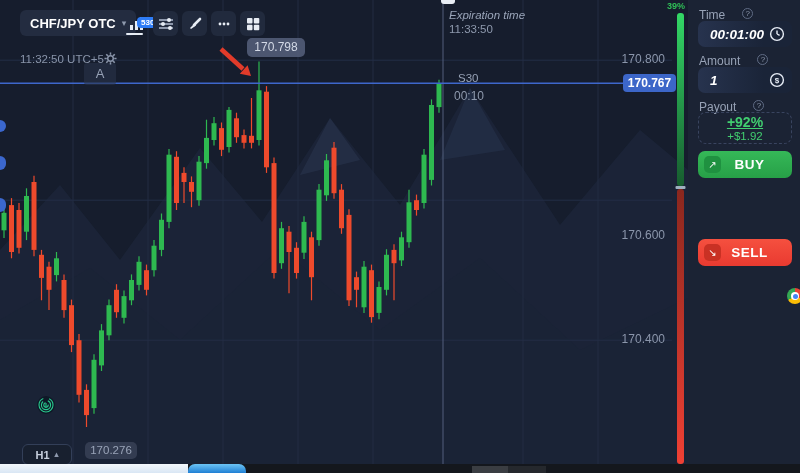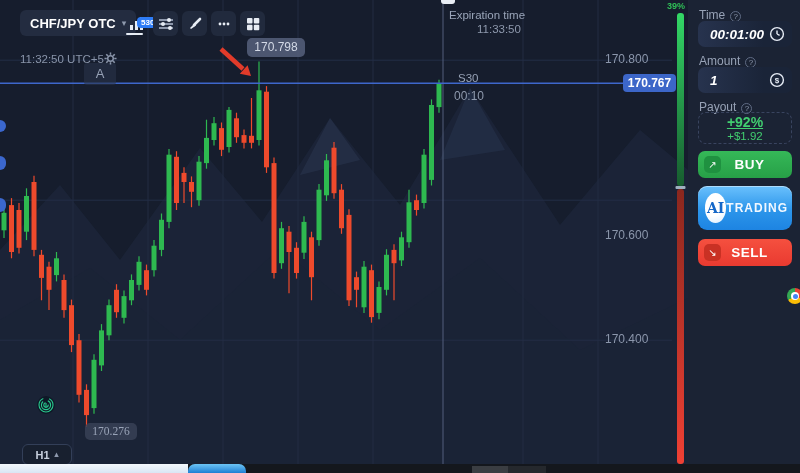--- a/index.html
+++ b/index.html
@@ -7,21 +7,21 @@
   .app{
     position:relative; width:800px; height:473px; overflow:hidden;
     background:#161d2d; font-family:"Liberation Sans", sans-serif;
     -webkit-font-smoothing:antialiased;
   }
   
   #chartsvg{ position:absolute; left:0; top:0; }
   .vgrid{ stroke:#222c43; stroke-width:1; }
   .hgrid{ stroke:#232e46; stroke-width:1; }
   .axis-label{
-    position:absolute; width:60px; 
+    position:absolute; width:60px; text-align:right;
     font-size:12px; color:#8b96ab; pointer-events:none;
   }
   .price-badge{
     position:absolute; left:623px; width:53px; height:18px;
     background:#3c66c8; border-radius:4px; color:#fff;
     font-size:12px; font-weight:bold; text-align:center; line-height:18px;
   }
   .tooltip-high{
     position:absolute; left:247px; top:38px; width:58px; height:19px;
     background:rgba(84,95,122,.88); border-radius:5px; color:#d3d9e6;
@@ -34,22 +34,22 @@
   }
   .a-chip{
     position:absolute; left:84px; top:63px; width:32px; height:22px;
     background:rgba(42,52,74,.6); border-radius:3px; color:#97a2b6;
     font-size:13px; text-align:center; line-height:22px;
   }
   .edge-chip{
     position:absolute; left:0; width:6px; height:12px;
     background:#3b67cd; border-radius:0 6px 6px 0;
   }
-  .exp-note{ position:absolute; left:449px; top:8px; color:#9aa5b9; font-size:11.5px; line-height:14px; }
-  .exp-time{ position:absolute; left:449px; top:23px; color:#8e99ad; font-size:11.5px;margin-left:28px; }
+  .exp-note{ position:absolute; left:449px; top:8px; color:#9aa5b9; font-size:11.5px; line-height:14px;font-style:italic; }
+  .exp-time{ position:absolute; left:449px; top:23px; color:#8e99ad; font-size:11.5px; }
   .exp-top-notch{ position:absolute; left:441px; top:0; width:14px; height:4px; background:#e8edf4; border-radius:0 0 3px 3px; }
   .s30{ position:absolute; left:458px; top:72px; color:#97a2b6; font-size:11.5px; }
   .countdown{ position:absolute; left:454px; top:89px; color:#8e99ad; font-size:12px; }
   .sentiment-pct{ position:absolute; left:667px; top:1px; color:#2fbf57; font-size:9px; font-weight:bold; }
   
   .symbol-chip{
     position:absolute; left:20px; top:10px; height:26px; padding:0 10px;
     background:#232c40; border-radius:6px; display:flex; align-items:center; gap:6px;
     color:#fff; font-size:13px; font-weight:bold; cursor:pointer;
   }
@@ -70,21 +70,21 @@
   .tf-btn{
     position:absolute; left:22px; top:444px; width:50px; height:21px;
     border:1.5px solid #333f58; border-radius:6px; background:#18202f;
     color:#c6cfdd; font-size:11px; font-weight:bold;
     display:flex; align-items:center; justify-content:center; gap:5px; cursor:pointer;
   }
   .tf-btn .caret{ color:#8e99ad; font-size:8px; }
   .fingerprint{ position:absolute; left:36px; top:395px; }
   
   .panel{ position:absolute; left:688px; top:0; width:112px; height:464px; background:#1b2334; }
-  .panel-label{ position:absolute; left:11px; color:#97a2b6; font-size:12px; display:flex; align-items:flex-end; gap:5px; }
+  .panel-label{ position:absolute; left:11px; color:#97a2b6; font-size:12px; display:flex; align-items:flex-start; gap:17px; }
   .qmark{
     width:11px; height:11px; border:1px solid #5f6b84; border-radius:50%;
     color:#8e99ad; font-size:8px; line-height:10px; text-align:center; display:inline-block; cursor:pointer;
   }
   .input-box{
     position:absolute; left:10px; width:94px; height:26px; border-radius:7px;
     background:linear-gradient(90deg,#27334e 0%,#1a2438 70%);
     display:flex; align-items:center; cursor:text;
   }
   .input-box .val{ margin-left:12px; color:#fff; font-size:13.5px; font-weight:bold;font-style:italic; }
@@ -306,21 +306,21 @@
   </svg>
 
   <div class="sentiment-pct">39%</div>
   <div id="axis-labels">
       <div class="axis-label" style="left: 605px; top: 52.2px;">170.800</div>
       <div class="axis-label" style="left: 605px; top: 192.2px; margin-top: 36px;">170.600</div>
       <div class="axis-label" style="left: 605px; top: 332.2px;">170.400</div>
     </div>
   <div class="price-badge" id="price-badge" style="top: 74.3px;">170.767</div>
   <div class="tooltip-high">170.798</div>
-  <div class="low-chip" id="low-chip" style="top: 423px; font-family: Liberation Serif, serif;">170.276</div>
+  <div class="low-chip" id="low-chip" style="top: 442px;">170.276</div>
   <div class="a-chip">A</div>
   <div class="exp-top-notch"></div>
   <div class="exp-note">Expiration time</div>
   <div class="exp-time">11:33:50</div>
   <div class="s30">S30</div>
   <div class="countdown">00:10</div>
 
   <div class="edge-chip" style="top:120px"></div>
   <div class="edge-chip" style="top:156px;height:14px"></div>
   <div class="edge-chip" style="top:198px;height:14px"></div>
@@ -442,24 +442,20 @@
     <div class="payout-box">
       <div class="pct">+92%</div>
       <div class="amt">+$1.92</div>
     </div>
 
     <div class="btn buy-btn">
       <span class="ic-sq">↗</span>
       <span class="lbl">BUY</span>
     </div>
 
-    <div class="btn ai-btn">
-      <span class="ai-circle">AI</span>
-      <span class="lbl">TRADING</span>
-    </div>
 
     <div class="btn sell-btn">
       <span class="ic-sq">↘</span>
       <span class="lbl">SELL</span>
     </div>
   </aside>
 
   <div class="chrome-icon"></div>
 
   <div class="taskbar">

